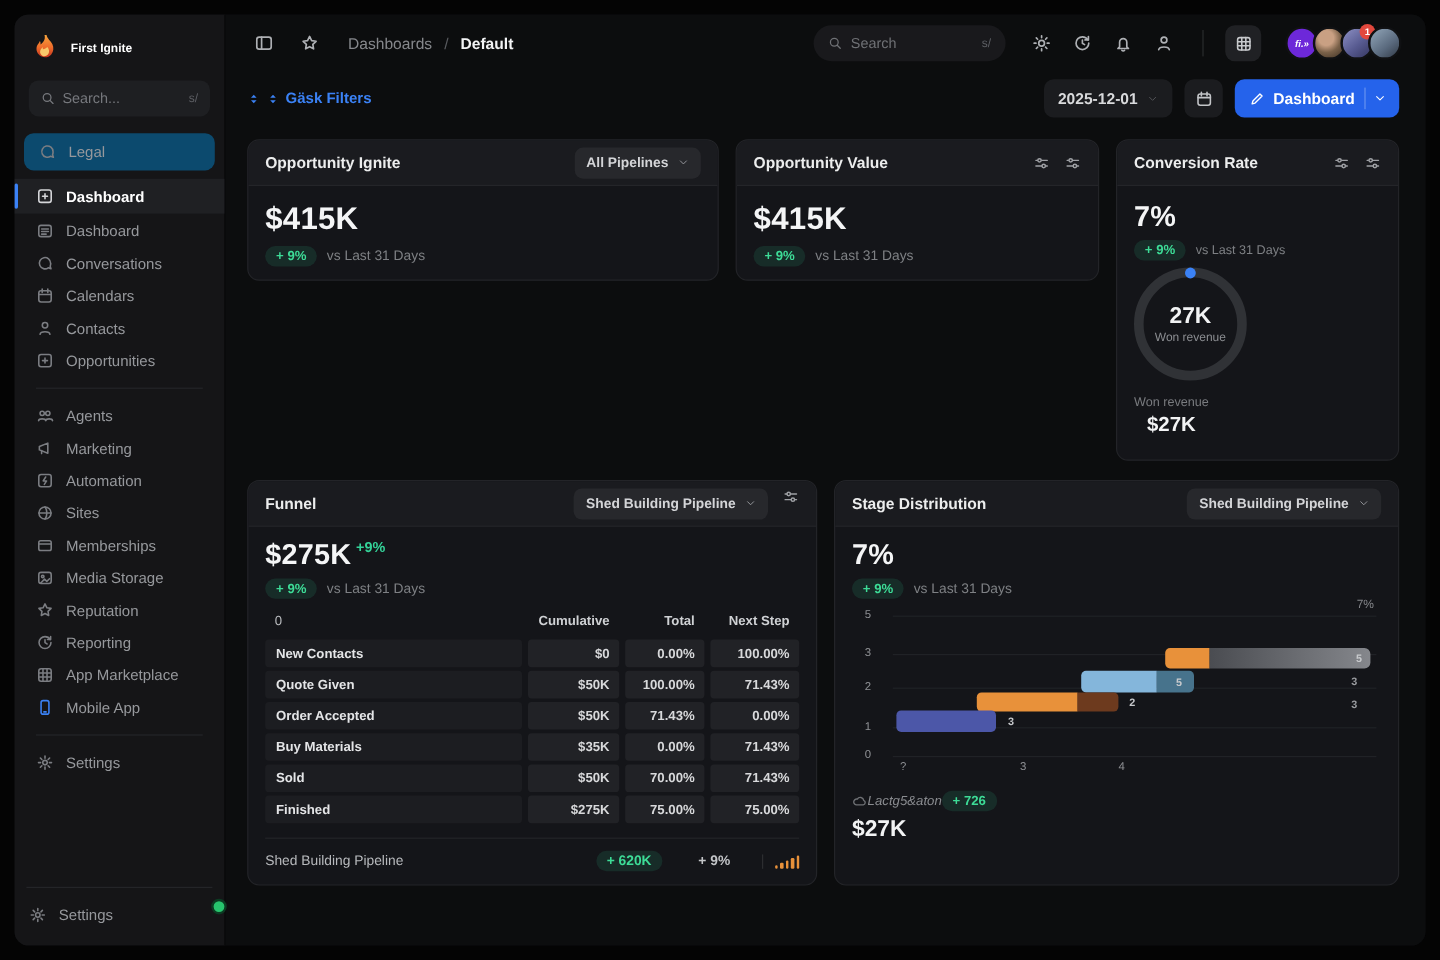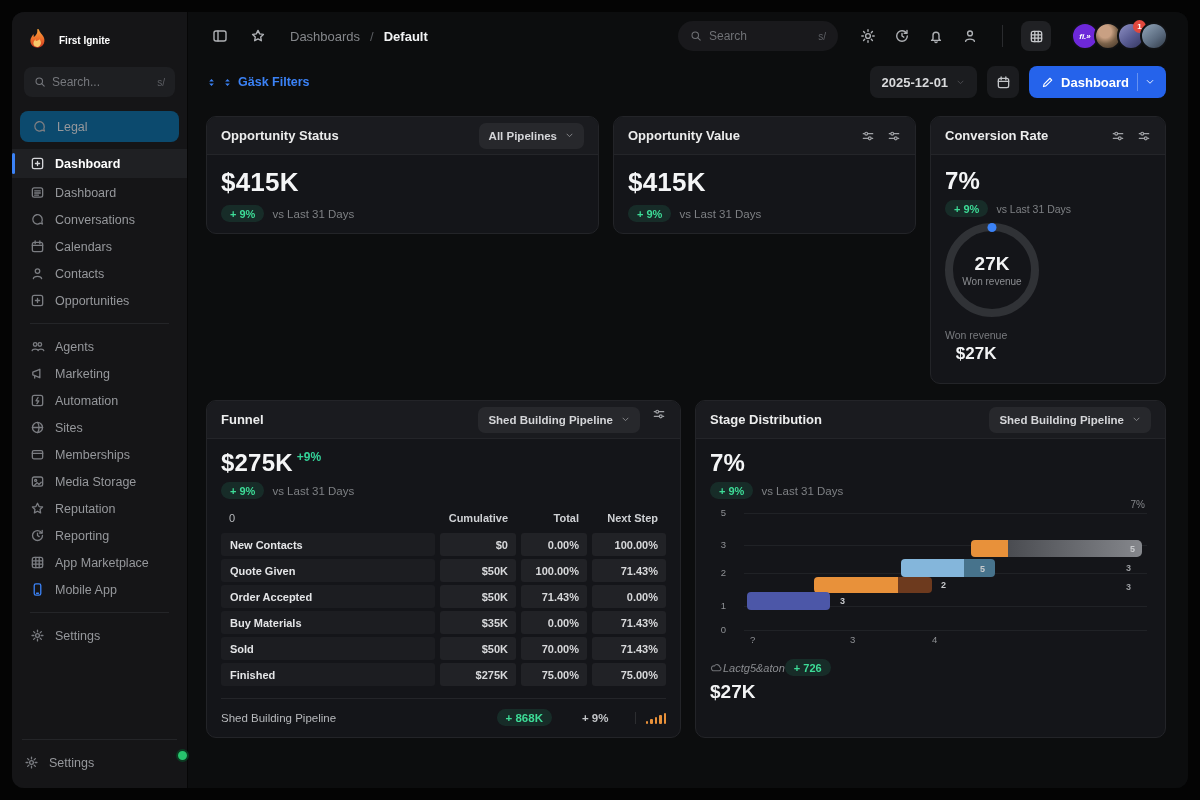--- a/index.html
+++ b/index.html
@@ -501,21 +501,21 @@
         </div>
       </div>
     </div>
 
     <section class="content">
 
       <div class="row">
 
         <div class="card c1">
           <div class="card-head">
-            <span class="card-title">Opportunity Status</span>
+            <span class="card-title">Opportunity Ignite</span>
             <div class="head-right">
               <div class="select-pill">
                 <span>All Pipelines</span>
                 <svg class="ic">
                     <use href="#s-chev"></use>
                   </svg>
               </div>
             </div>
           </div>
           <div class="card-body">
@@ -657,21 +657,21 @@
               <div class="trow">
                 <span class="stage">Finished</span>
                 <span class="v">$275K</span>
                 <span class="v">75.00%</span>
                 <span class="v">75.00%</span>
               </div>
             </div>
 
             <div class="fun-foot">
               <span class="pl">Shed Building Pipeline</span>
-              <span class="gpill">+ 868K</span>
+              <span class="gpill">+ 620K</span>
               <span class="d">+ 9%</span>
               <span class="minibars">
                 <i style="height:3px"></i>
                   <i style="height:5px"></i>
                   <i style="height:7px"></i>
                   <i style="height:9px"></i>
                   <i style="height:11px"></i>
               </span>
             </div>
           </div>

